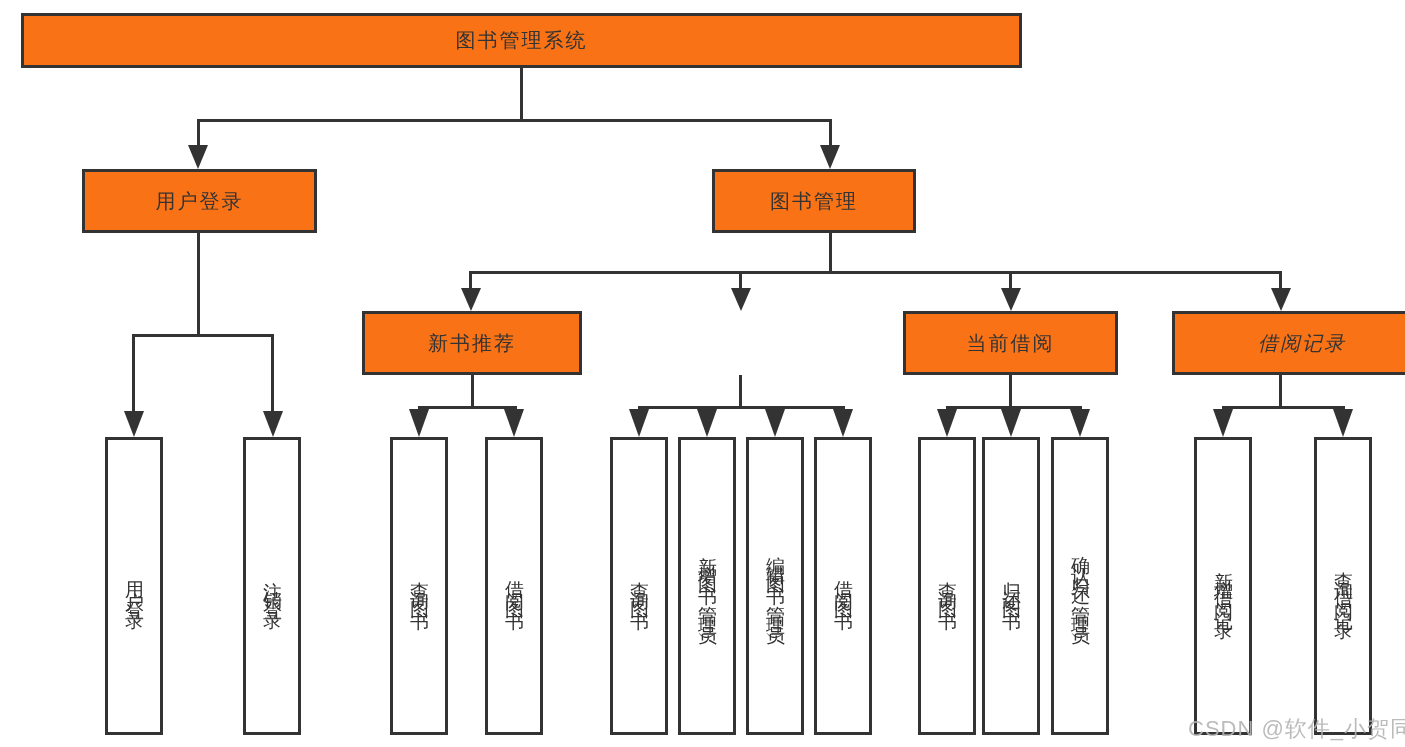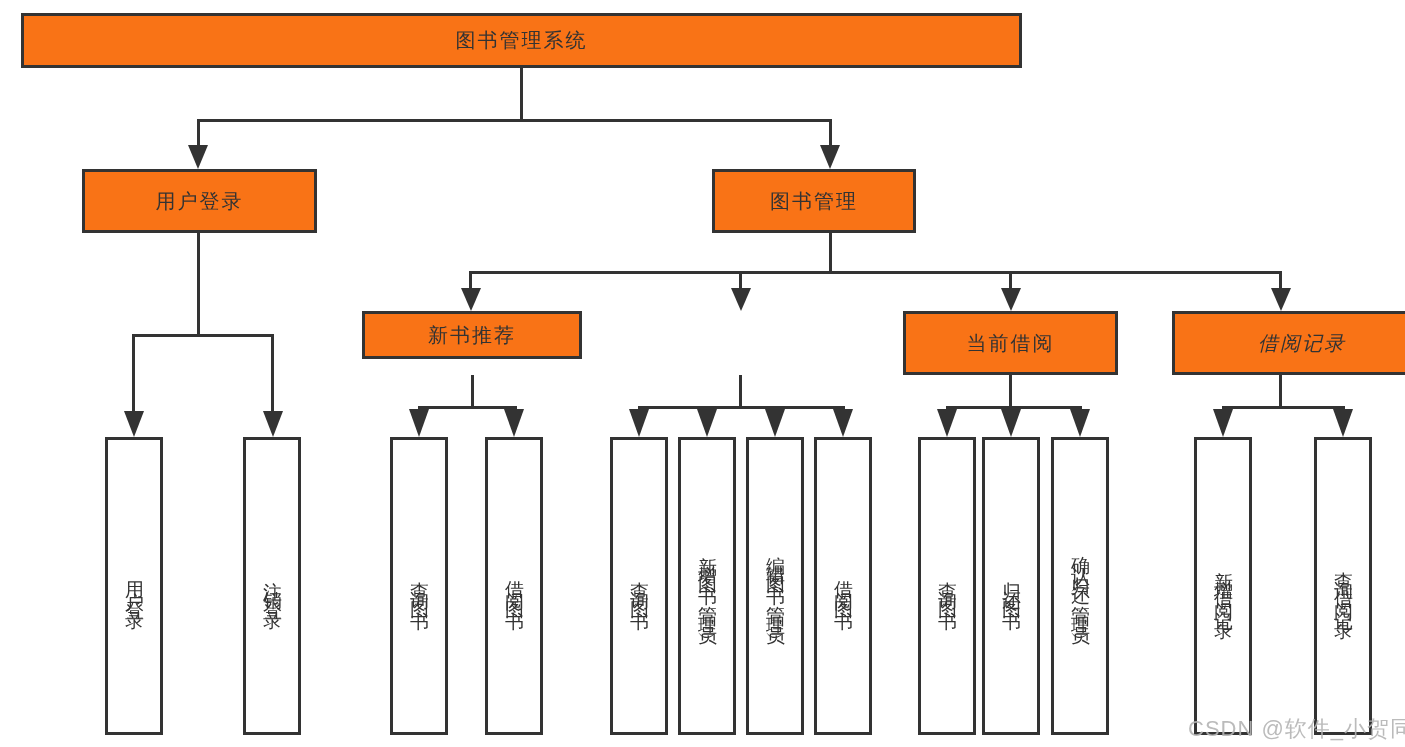--- a/index.html
+++ b/index.html
@@ -47,21 +47,21 @@
   </div>
 
   <div class="box" style="left:82px;top:169px;width:235px;height:64px;">
     <span>用户登录</span>
   </div>
 
   <div class="box" style="left:712px;top:169px;width:204px;height:64px;">
     <span>图书管理</span>
   </div>
 
-  <div class="box" style="left:362px;top:311px;width:220px;height:48px;text-align:right;">
+  <div class="box" style="left:362px;top:311px;width:220px;height:64px;text-align:right;">
     <span>新书推荐</span>
   </div>
 
 
   <div class="box" style="left:903px;top:311px;width:215px;height:64px;justify-content:center;">
     <span>当前借阅</span>
   </div>
 
   <div class="box" style="left:1172px;top:311px;width:260px;height:64px;font-style:italic;">
     <span>借阅记录</span>

